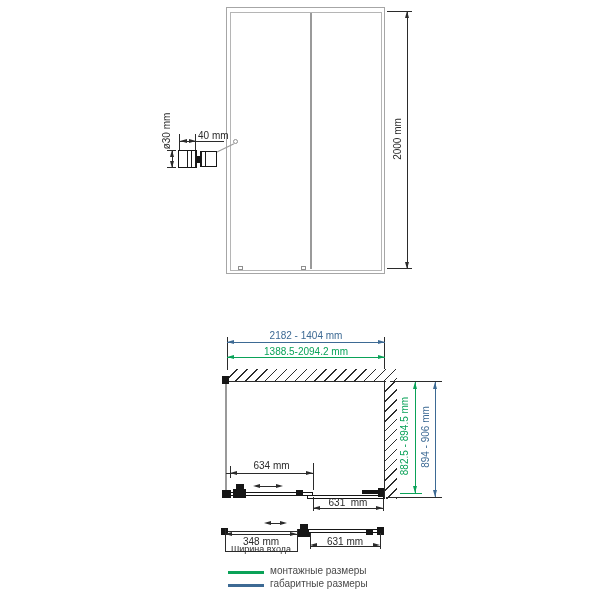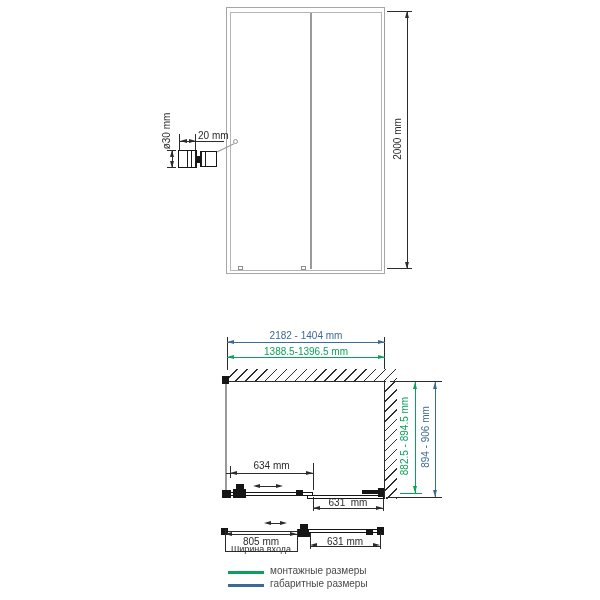--- a/index.html
+++ b/index.html
@@ -62,38 +62,38 @@
       <div class="a d" style="left:170px;top:161px"></div>
       <div class="h" style="left:167px;top:150px;width:9px"></div>
       <div class="h" style="left:167px;top:167px;width:9px"></div>
       <div class="lbl ctr rot" style="left:145px;top:126px;width:44px">ø30 mm</div>
 
       <div class="h" style="left:179px;top:141px;width:45px"></div>
       <div class="a l" style="left:180px;top:138.5px"></div>
       <div class="a r" style="left:189px;top:138.5px"></div>
       <div class="v" style="left:179px;top:134px;height:16px"></div>
       <div class="v" style="left:195px;top:134px;height:16px"></div>
-      <div class="lbl" style="left:198px;top:131px">20 mm</div>
+      <div class="lbl" style="left:198px;top:131px">40 mm</div>
     </div>
   </div>
 
   <div>
 
     <div class="v" style="left:227px;top:337px;height:32px"></div>
     <div class="v" style="left:384px;top:337px;height:32px"></div>
 
     <div class="h bl" style="left:227px;top:342px;width:158px"></div>
     <div class="a l bl" style="left:227px;top:339.5px"></div>
     <div class="a r bl" style="left:378px;top:339.5px"></div>
     <div class="lbl ctr bl" style="left:227px;top:331px;width:158px">2182 - 1404 mm</div>
 
     <div class="h gn" style="left:227px;top:357px;width:158px"></div>
     <div class="a l gn" style="left:227px;top:354.5px"></div>
     <div class="a r gn" style="left:378px;top:354.5px"></div>
-    <div class="lbl ctr gn" style="left:227px;top:346.5px;width:158px">1388.5-1396.5 mm</div>
+    <div class="lbl ctr gn" style="left:227px;top:346.5px;width:158px">1388.5-2094.2 mm</div>
 
     <div class="hatch" style="left:227px;top:369px;width:170px;height:12px"></div>
     <div class="h" style="left:227px;top:381px;width:158px"></div>
     <div class="v" style="left:384px;top:381px;height:118px"></div>
     <div class="hatch" style="left:385px;top:381px;width:12px;height:118px"></div>
     <div class="v gy" style="left:225px;top:382px;height:111px;width:1.5px"></div>
     <div class="blk" style="left:222px;top:376px;width:7px;height:8px"></div>
 
     <div class="h" style="left:390px;top:381px;width:52px"></div>
     <div class="h gn" style="left:400px;top:493px;width:22px"></div>
@@ -147,21 +147,21 @@
     <div class="box" style="left:308px;top:529px;width:76px;height:4px"></div>
     <div class="blk" style="left:366px;top:528.5px;width:7px;height:6px"></div>
     <div class="blk" style="left:377px;top:527px;width:7px;height:8px"></div>
 
     <div class="h" style="left:225px;top:534px;width:72px"></div>
     <div class="a l" style="left:225px;top:531.5px"></div>
     <div class="a r" style="left:290px;top:531.5px"></div>
     <div class="v" style="left:225px;top:529px;height:22px"></div>
     <div class="v" style="left:297px;top:529px;height:22px"></div>
     <div class="h" style="left:225px;top:551px;width:73px"></div>
-    <div class="lbl ctr" style="left:225px;top:536.5px;width:72px">805 mm</div>
+    <div class="lbl ctr" style="left:225px;top:536.5px;width:72px">348 mm</div>
     <div class="lbl ctr" style="left:225px;top:545px;width:72px;font-size:9px">Ширина входа</div>
 
     <div class="lbl ctr" style="left:310px;top:536.5px;width:70px">631 mm</div>
     <div class="h" style="left:310px;top:545.5px;width:70px"></div>
     <div class="a l" style="left:310px;top:543px"></div>
     <div class="a r" style="left:373px;top:543px"></div>
     <div class="v" style="left:310px;top:533px;height:16px"></div>
     <div class="v" style="left:380px;top:533px;height:16px"></div>
   </div>
 

